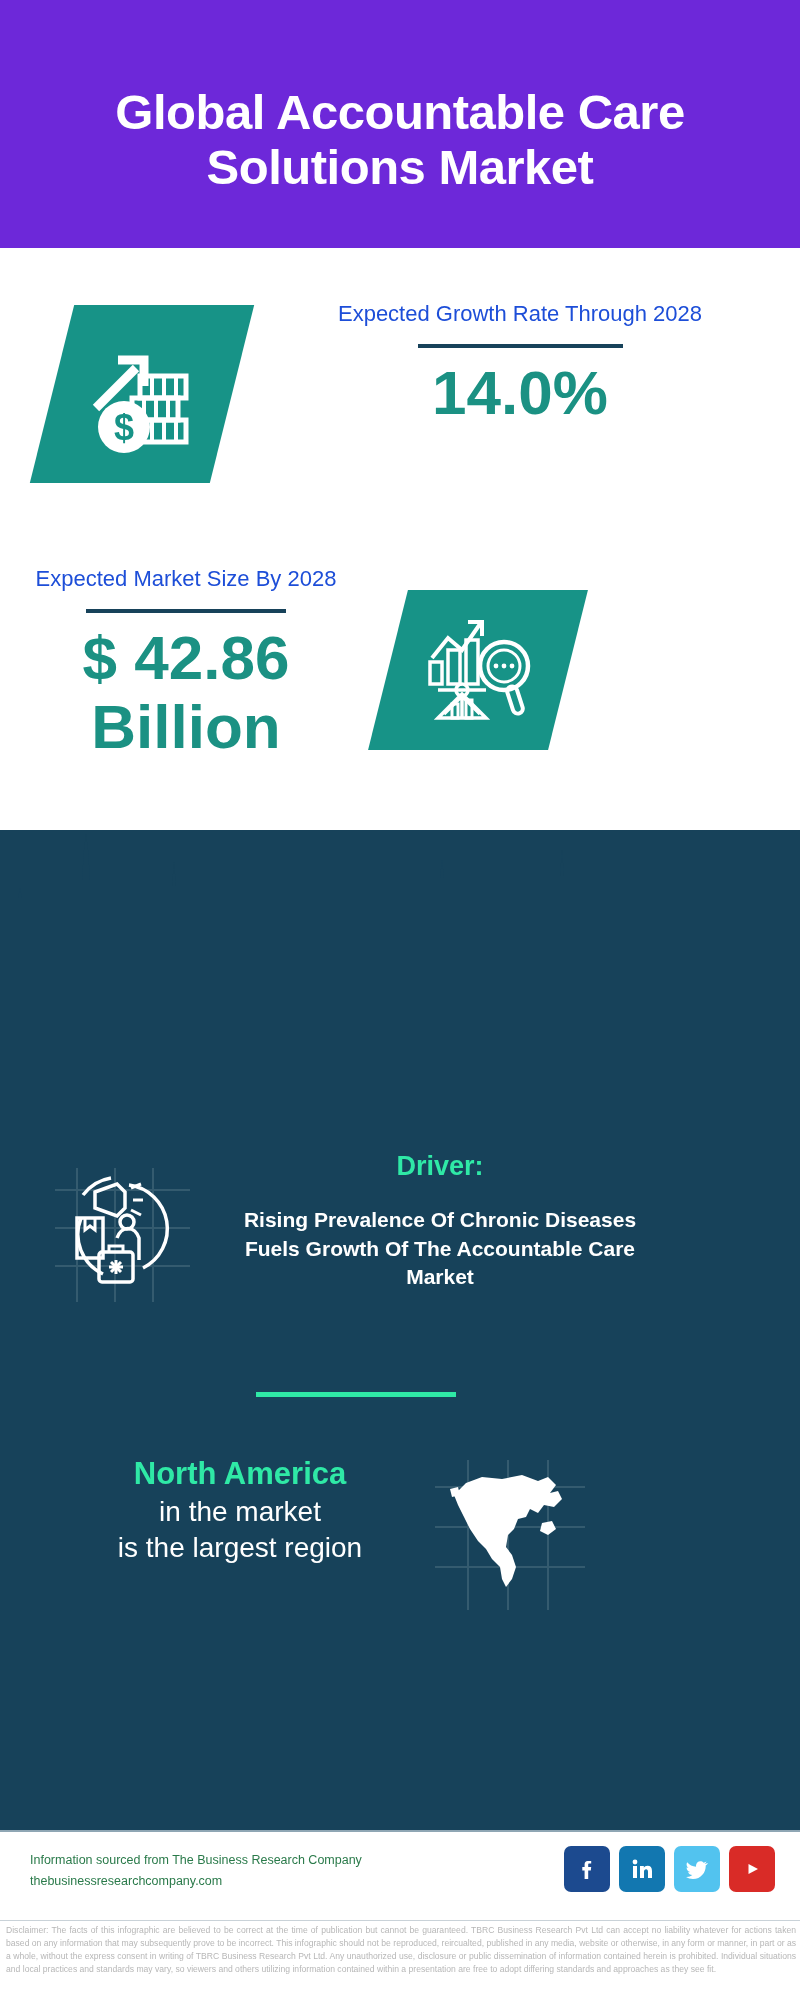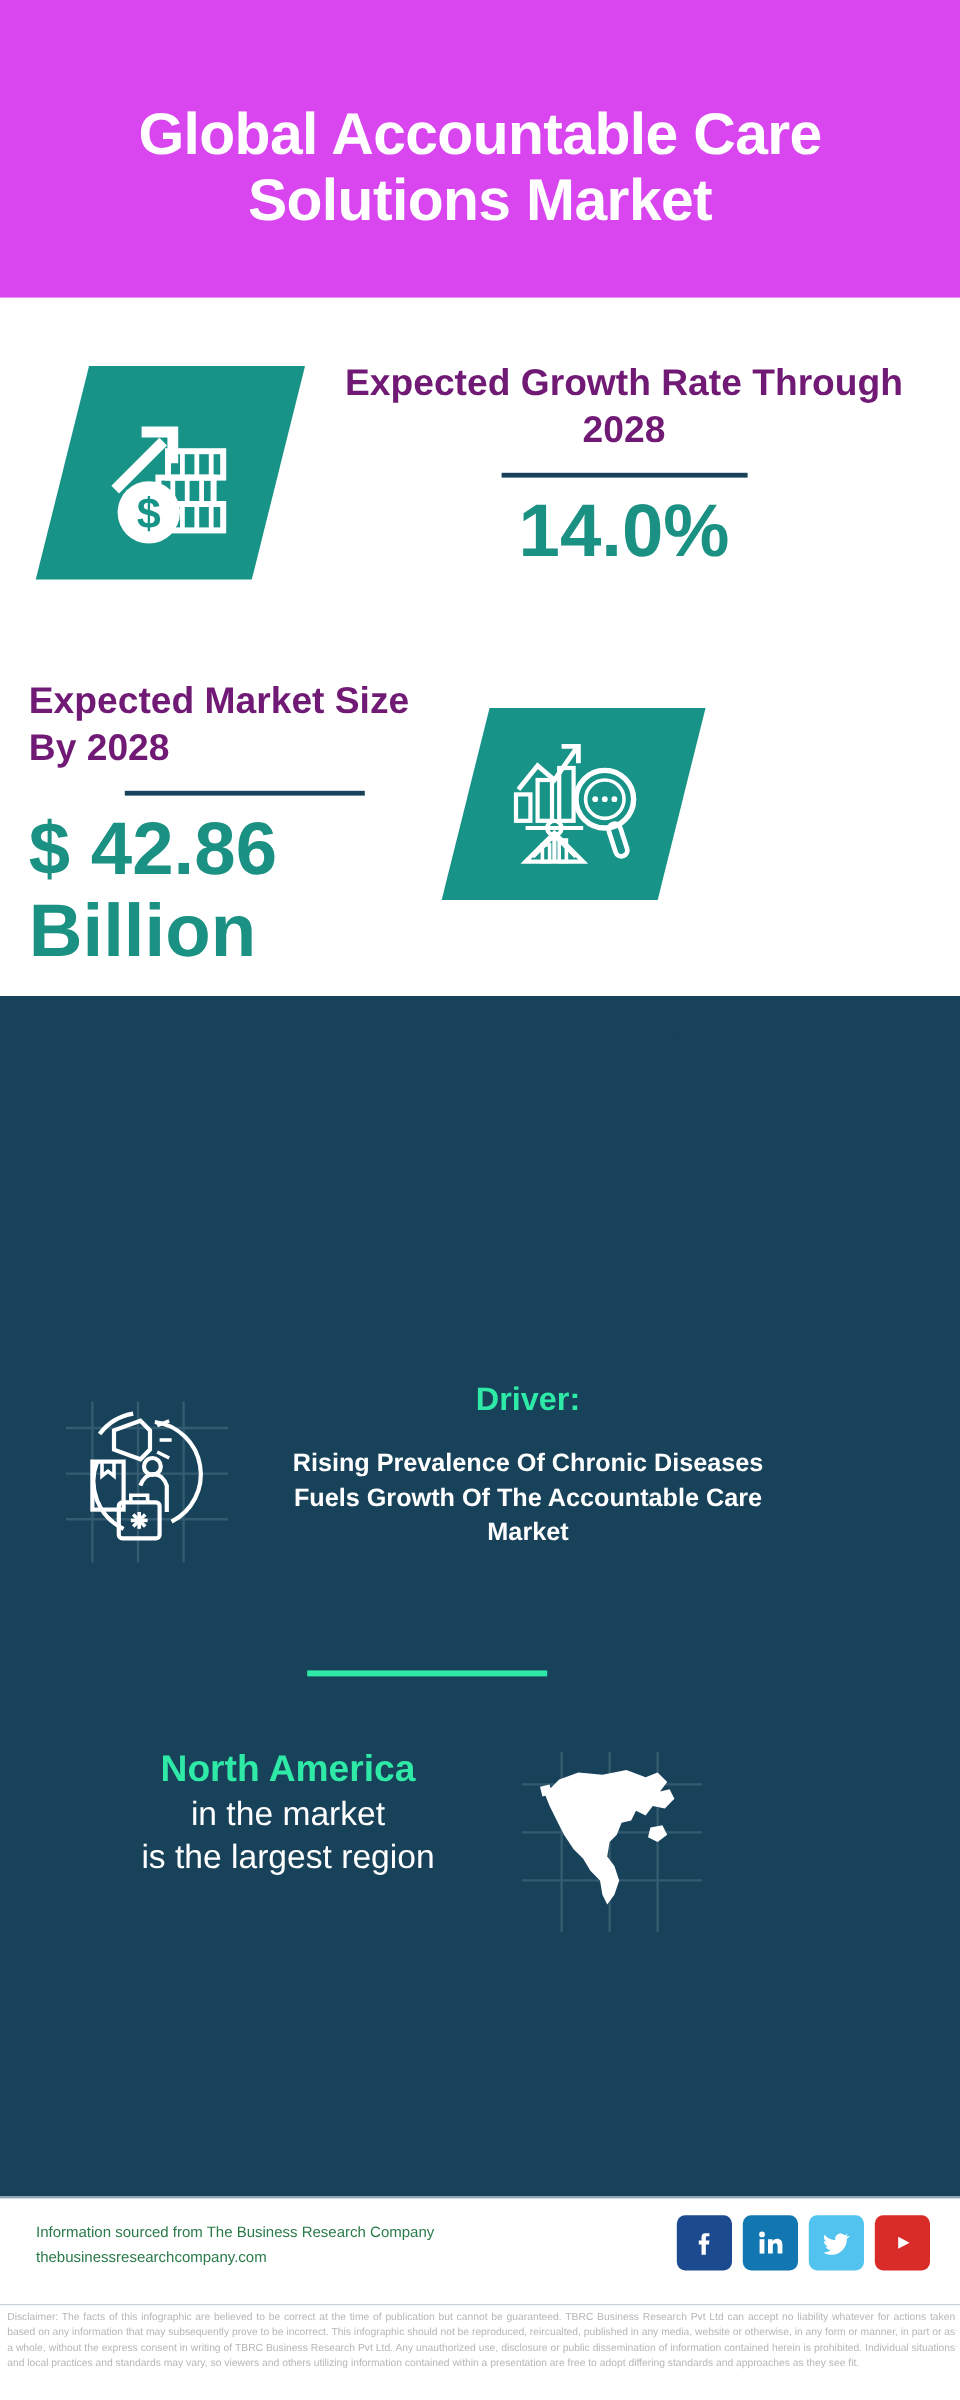--- a/index.html
+++ b/index.html
@@ -21,21 +21,21 @@
     background: #ffffff;
     overflow: hidden;
   }
 
   
   .header {
     position: absolute;
     left: 0; top: 0;
     width: 800px;
     height: 280px;
-    background: #d946ef;
+    background: #6d28d9;
     display: flex;
     align-items: center;
     justify-content: center;
   }
   .header-title {
     color: #ffffff;
     font-size: 49px;
     font-weight: bold;
     line-height: 1.12;
     text-align: center;
@@ -78,44 +78,44 @@
   }
 
   
   .growth-block {
     position: absolute;
     left: 270px; top: 300px;
     width: 500px;
     text-align: center;
   }
   .stat-label {
-    color: #701a75;
-    font-size: 31px;
-    font-weight: bold;
+    color: #1d4ed8;
+    font-size: 22px;
+    font-weight: normal;
     line-height: 1.25;
   }
   .rule-dark {
     width: 205px;
     height: 4px;
     background: #17425a;
     margin: 16px auto 10px auto;
   }
   .stat-value {
     color: #1b9183;
     font-size: 62px;
     font-weight: bold;
     line-height: 1.12;
   }
 
   
   .market-block {
     position: absolute;
-    left: 24px; top: 565px;
+    left: 6px; top: 565px;
     width: 360px;
-    text-align: left;
+    text-align: center;
   }
   .market-block .rule-dark { width: 200px; }
 
   
   .dark-zone {
     position: absolute;
     left: 0; top: 830px;
     width: 800px;
     height: 1000px;
     background: #17425a;

